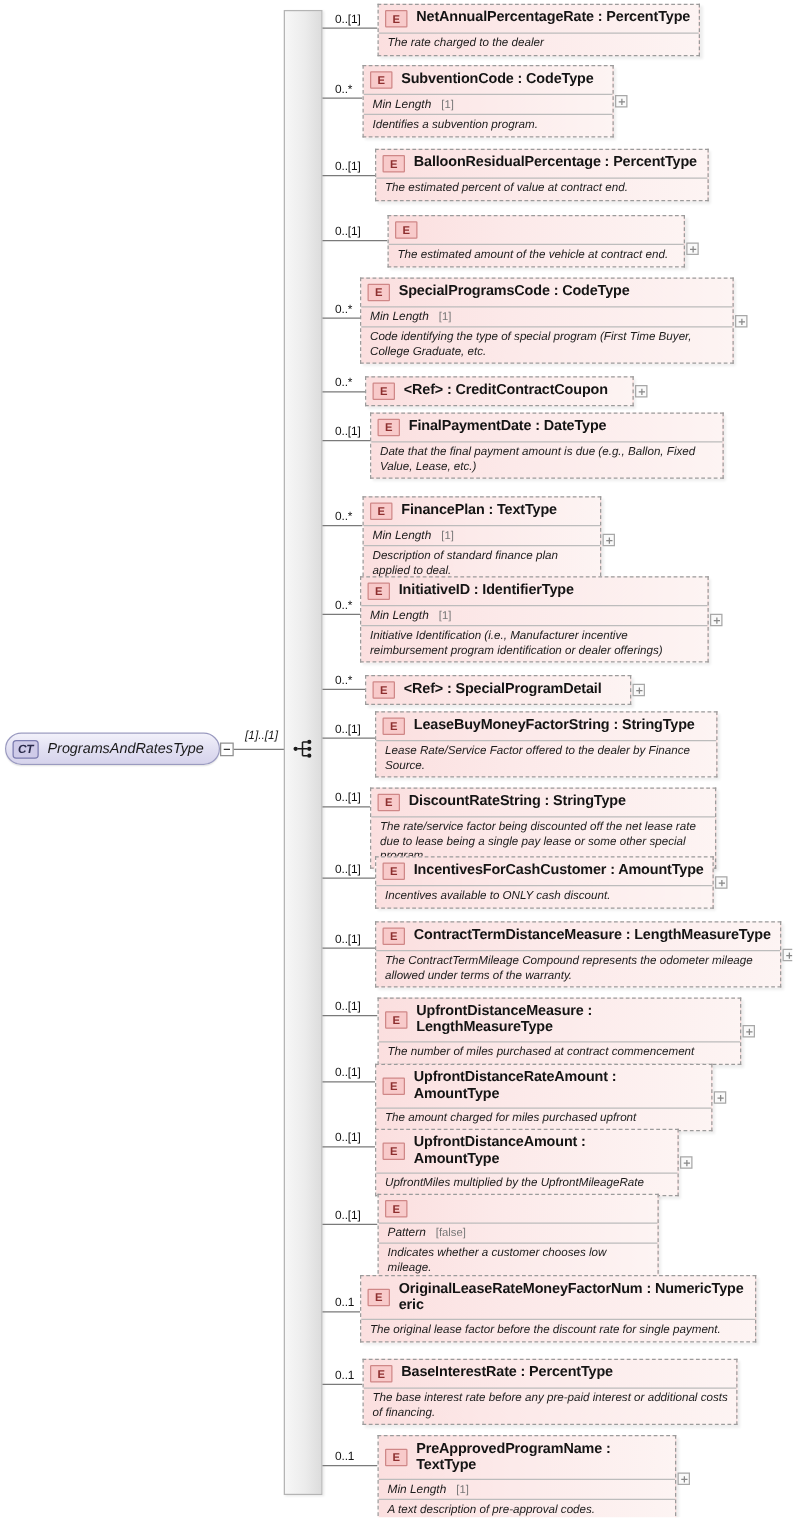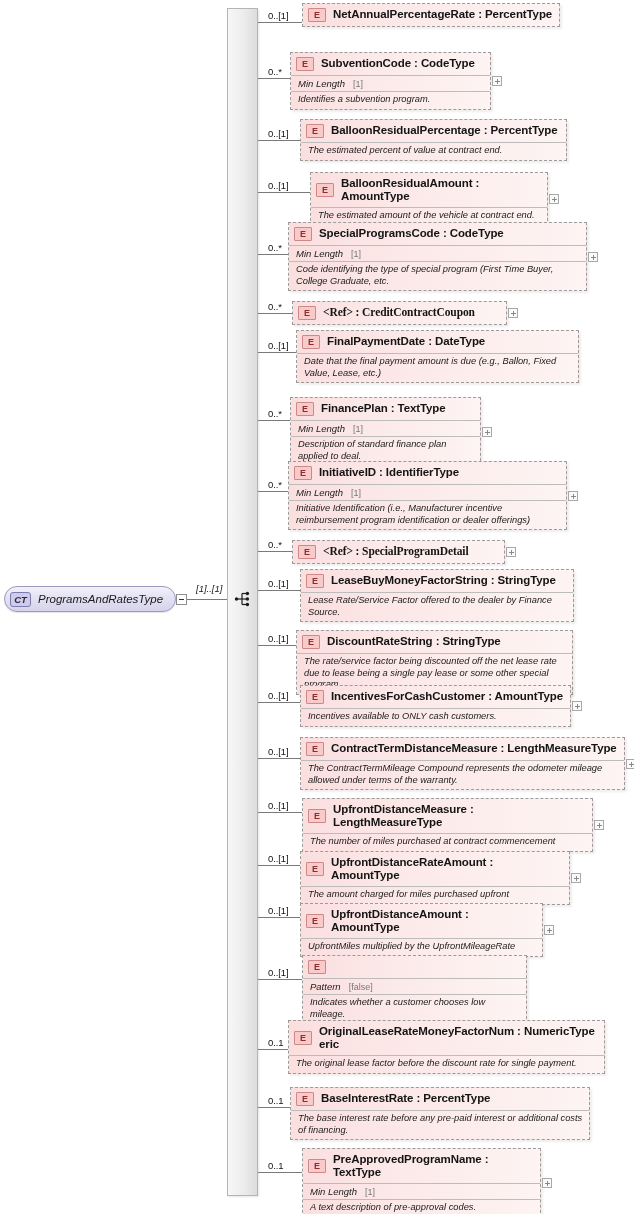--- a/index.html
+++ b/index.html
@@ -133,21 +133,21 @@
     border-radius: 1px;
   }
   .ebox .ename {
     margin-left: 7px;
     font-size: 11.5px;
     font-weight: bold;
     color: #141414;
     line-height: 1.15;
     letter-spacing: -0.1px;
   }
-  .ebox .ename.ref { font-weight: bold; font-family: Liberation Serif, serif; }
+  .ebox .ename.ref { font-weight: bold; }
   .ebox .facet {
     border-top: 1px solid #bcbcbc;
     padding: 2px 6px 2px 7px;
     font-size: 9.5px;
     font-style: italic;
     color: #1b1b1b;
     white-space: nowrap;
   }
   .ebox .facet .fval {
     font-style: normal;
@@ -207,20 +207,21 @@
   </svg>
 
   <div id="rows">
       <div class="wire-h" style="left: 258px; top: 22px; width: 44px;"></div>
       <div class="card" style="left: 268px; top: 10px;">0..[1]</div>
       <div class="ebox nofacet" style="left: 302px; top: 3px; width: 258px;">
         <div class="ehead">
           <span class="ebadge">E</span>
           <span class="ename">NetAnnualPercentageRate : PercentType</span>
         </div>
+        <div class="edoc">The rate charged to the dealer</div>
       </div>
       <div class="wire-h" style="left: 258px; top: 78px; width: 32px;"></div>
       <div class="card" style="left: 268px; top: 66px;">0..*</div>
       <div class="ebox" style="left: 290px; top: 52px; width: 201px;">
         <div class="ehead">
           <span class="ebadge">E</span>
           <span class="ename">SubventionCode : CodeType</span>
         </div>
         <div class="facet"><span>Min Length</span><span class="fval">[1]</span></div>
         <div class="edoc">Identifies a subvention program.</div>
@@ -233,21 +234,20 @@
           <span class="ebadge">E</span>
           <span class="ename">BalloonResidualPercentage : PercentType</span>
         </div>
         <div class="edoc">The estimated percent of value at contract end.</div>
       </div>
       <div class="wire-h" style="left: 258px; top: 192px; width: 52px;"></div>
       <div class="card" style="left: 268px; top: 180px;">0..[1]</div>
       <div class="ebox nofacet" style="left: 310px; top: 172px; width: 238px;">
         <div class="ehead">
           <span class="ebadge">E</span>
-          <span class="ename">BalloonResidualAmount : AmountType</span>
         </div>
         <div class="edoc">The estimated amount of the vehicle at contract end.</div>
       </div>
       <div class="plus" style="left: 549px; top: 194px;"></div>
       <div class="wire-h" style="left: 258px; top: 254px; width: 30px;"></div>
       <div class="card" style="left: 268px; top: 242px;">0..*</div>
       <div class="ebox" style="left: 288px; top: 222px; width: 299px;">
         <div class="ehead">
           <span class="ebadge">E</span>
           <span class="ename">SpecialProgramsCode : CodeType</span>
@@ -323,21 +323,21 @@
         </div>
         <div class="edoc">The rate/service factor being discounted off the net lease rate due to lease being a single pay lease or some other special program.</div>
       </div>
       <div class="wire-h" style="left: 258px; top: 702px; width: 42px;"></div>
       <div class="card" style="left: 268px; top: 690px;">0..[1]</div>
       <div class="ebox nofacet" style="left: 300px; top: 685px; width: 271px;">
         <div class="ehead">
           <span class="ebadge">E</span>
           <span class="ename">IncentivesForCashCustomer : AmountType</span>
         </div>
-        <div class="edoc">Incentives available to ONLY cash customers.</div>
+        <div class="edoc">Incentives available to ONLY cash discount.</div>
       </div>
       <div class="plus" style="left: 572px; top: 701px;"></div>
       <div class="wire-h" style="left: 258px; top: 758px; width: 42px;"></div>
       <div class="card" style="left: 268px; top: 746px;">0..[1]</div>
       <div class="ebox nofacet" style="left: 300px; top: 737px; width: 325px;">
         <div class="ehead">
           <span class="ebadge">E</span>
           <span class="ename">ContractTermDistanceMeasure : LengthMeasureType</span>
         </div>
         <div class="edoc">The ContractTermMileage Compound represents the odometer mileage allowed under terms of the warranty.</div>

